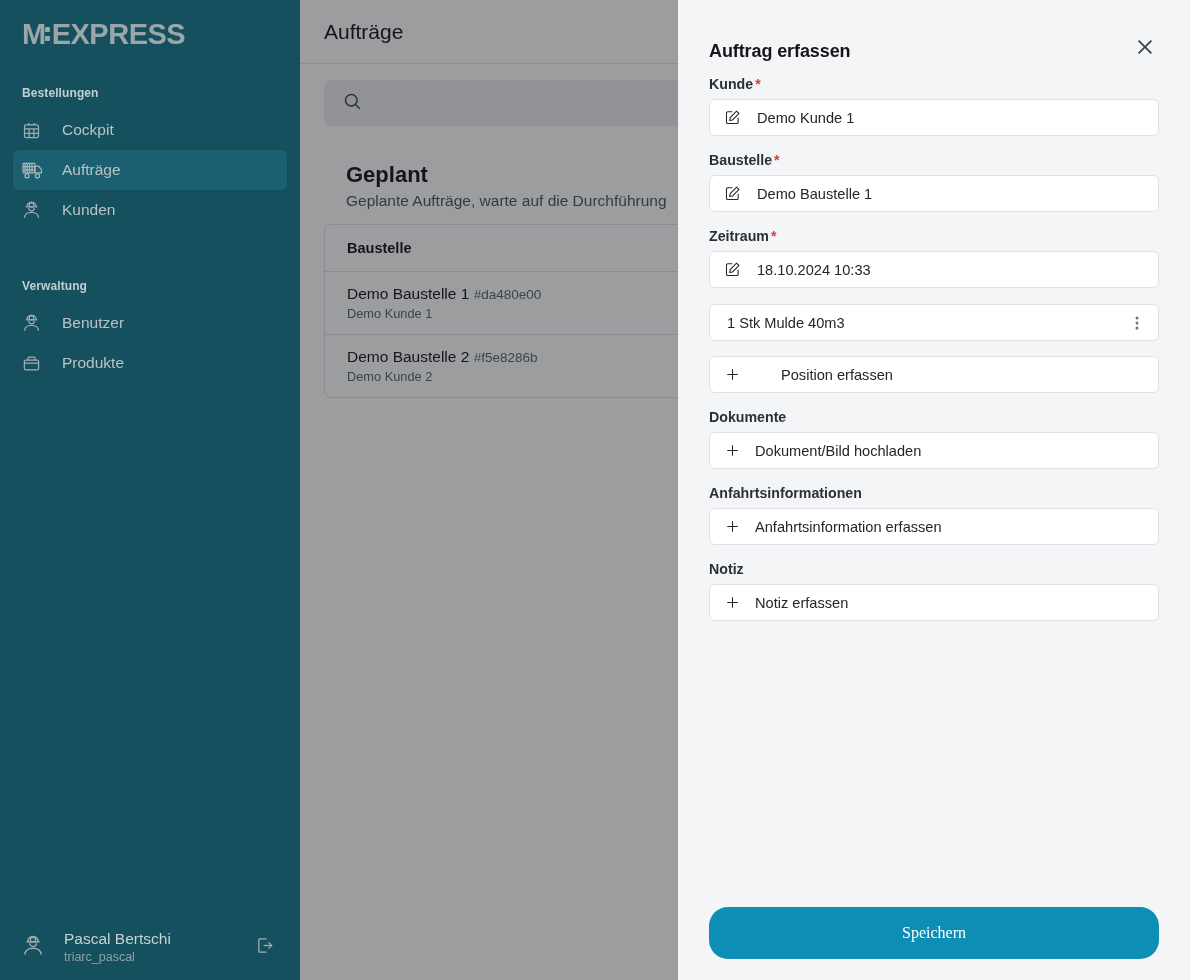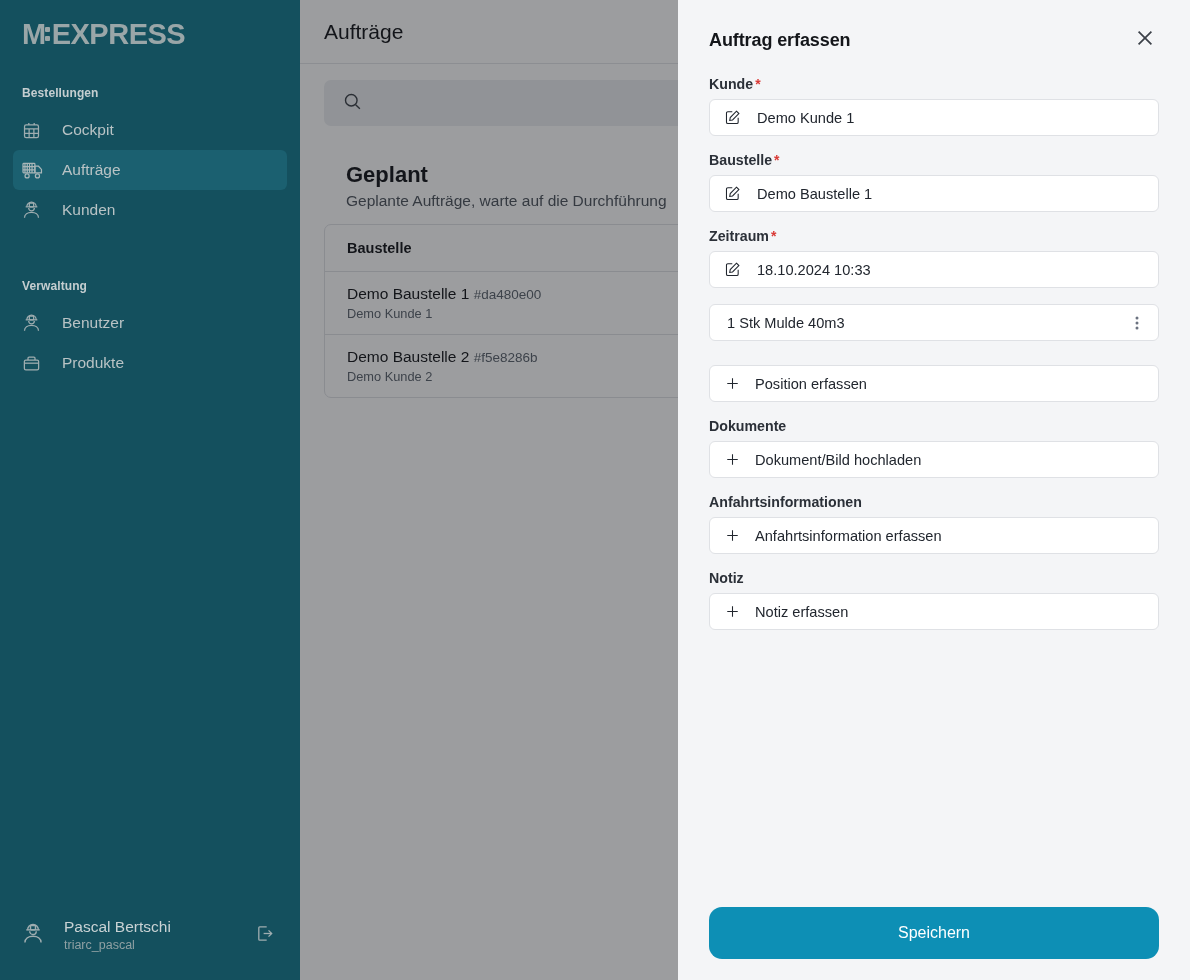--- a/index.html
+++ b/index.html
@@ -81,21 +81,21 @@
   }
   .nav-item .nlabel { line-height: 1; }
 
   .nav-gap { height: 38px; }
 
   .spacer { flex: 1; }
 
   .user-box {
     display: flex;
     align-items: center;
-    padding: 0 22px 26px 22px;
+    padding: 0 22px 14px 22px;
     color: #b9c3c5;
     justify-content: flex-end;
   }
   .user-ic { width: 30px; flex: none; }
   .user-text { flex: 1; padding-left: 12px; }
   .user-name { font-size: 15.5px; color: #c9d2d4; line-height: 1.25; }
   .user-handle { font-size: 12.5px; color: #8fa0a3; line-height: 1.4; }
   .logout-ic { width: 24px; flex: none; cursor: pointer; }
 
   
@@ -156,21 +156,21 @@
   
   .panel {
     position: absolute;
     right: 0; top: 0;
     width: 512px; height: 980px;
     background: #f4f5f7;
     z-index: 10;
     display: flex; flex-direction: column;
   }
   .panel-head {
-    display: flex; align-items: center;
+    display: flex; align-items: flex-end;
     justify-content: space-between;
     padding: 18px 30px 0 31px;
     height: 62px;
   }
   .panel-title { font-size: 18px; font-weight: bold; color: #14161a; letter-spacing: -0.1px; }
   .close-btn {
     width: 30px; height: 30px;
     display: flex; align-items: center; justify-content: center;
     cursor: pointer; margin-top: -4px;
   }
@@ -193,32 +193,32 @@
     display: flex; align-items: center;
     padding: 0 14px;
     cursor: pointer;
   }
   .f-box .ic { width: 19px; height: 19px; flex: none; margin-right: 14px; display:flex; align-items:center; }
   .f-box .val { font-size: 14.6px; color: #21262e; }
   .f-box.plain { padding-left: 17px; }
   .f-box.plain .val { color: #21262e; }
   .f-box .kebab { margin-left: auto; width: 14px; display: flex; justify-content: center; cursor: pointer; }
   .f-box.add .ic { margin-right: 12px; }
-  .pos-stack .f-box + .f-box { margin-top: 24px; }
+  .pos-stack .f-box + .f-box { margin-top: 15px; gap: 26px; }
 
   .panel-foot {
     padding: 0 31px 21px 31px;
   }
   .save-btn {
     width: 100%; height: 52px;
     background: #0d8fb5;
-    border: none; border-radius: 13px;
+    border: none; border-radius: 19px;
     color: #ffffff;
     font-size: 16px;
-    font-family: Liberation Sans, sans-serif;
+    font-family: Liberation Serif, serif;
     cursor: pointer;
     display: flex; align-items: center; justify-content: center;
   }
 </style>
 </head>
 <body>
 
 <div id="app">
 
   <nav class="sidebar">

